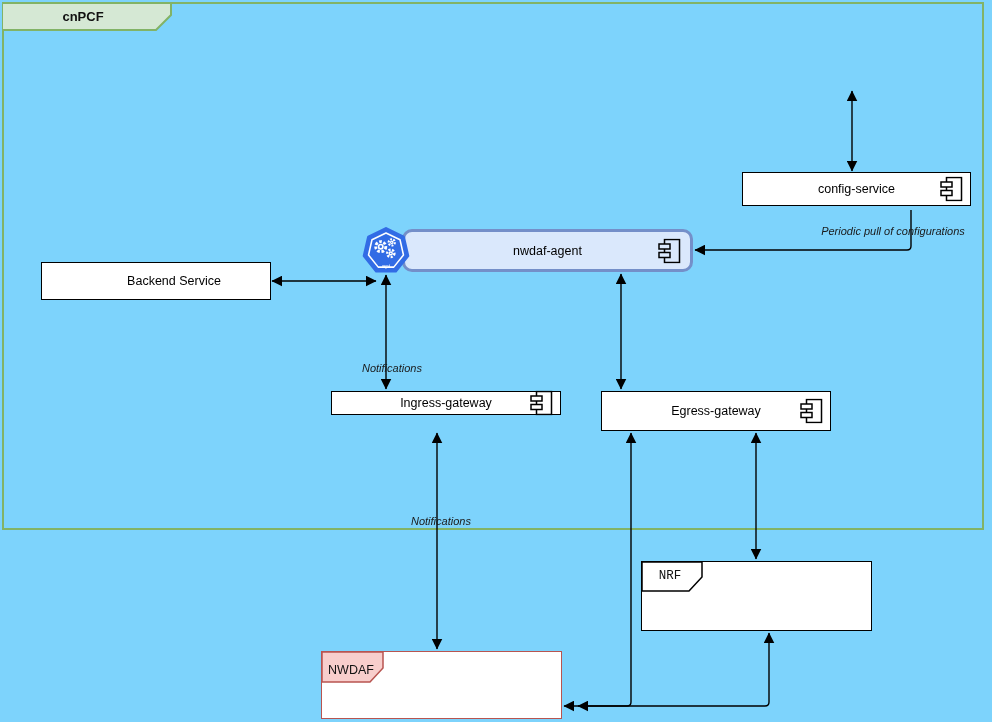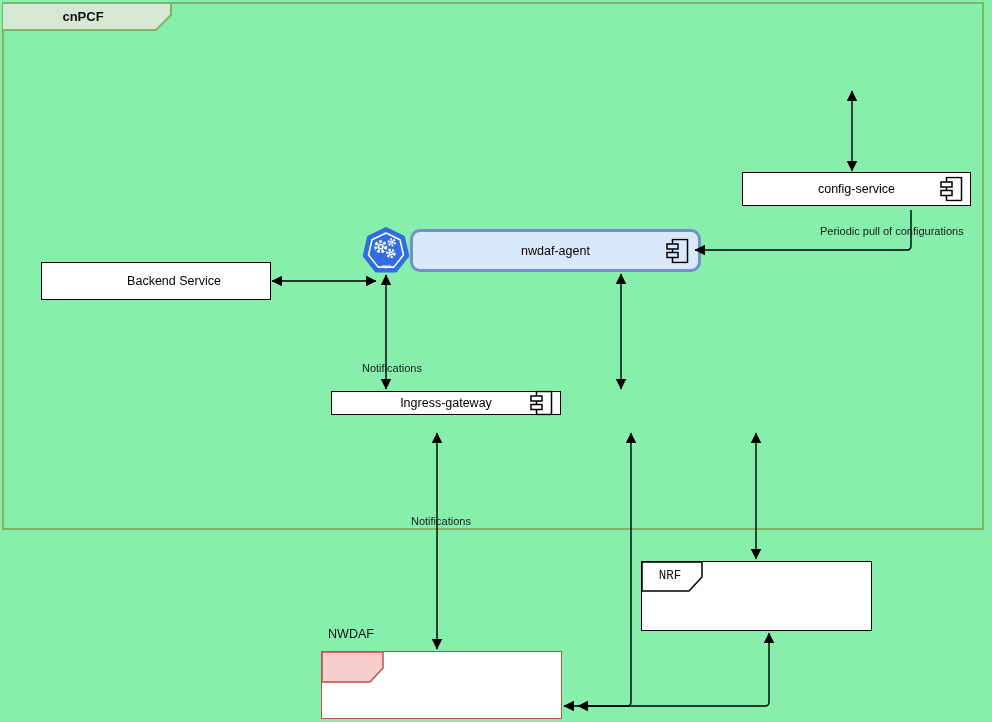--- a/index.html
+++ b/index.html
@@ -1,29 +1,29 @@
 <!DOCTYPE html>
 <html><head>
 <meta charset="utf-8">
 <style>
   html,body{margin:0;padding:0;background:#fff;}
-  .canvas{position:relative;width:992px;height:722px;background:#86efac;
+  .canvas{position:relative;width:992px;height:722px;background:#7dd3fc;
           font-family:"Liberation Sans", sans-serif;overflow:hidden;}
   .abs{position:absolute;}
   .node{position:absolute;box-sizing:border-box;border:1.5px solid #000;background:#fff;
         display:flex;align-items:center;justify-content:center;
         font-size:12.5px;color:#000;}
   .node .comp-icon{position:absolute;right:7px;top:50%;transform:translateY(-50%);}
   .agent{position:absolute;box-sizing:border-box;border:3px solid #748fc9;background:#dae8fc;
          border-radius:10px;display:flex;align-items:center;justify-content:center;
-         font-size:12.5px;color:#000;margin-left:8px;}
+         font-size:12.5px;color:#000;}
   .container-box{position:absolute;box-sizing:border-box;border:2px solid #82b366;background:transparent;}
   .tab-label{position:absolute;font-size:12.5px;color:#111;display:flex;align-items:center;justify-content:center;}
   .tab-label.bold{font-weight:bold;font-size:13px;}
-  .edge-label{position:absolute;font-size:11px;color:#1a1a1a;white-space:nowrap;text-align:left;}
+  .edge-label{position:absolute;font-size:11px;color:#1a1a1a;white-space:nowrap;text-align:center;font-style:italic;}
   svg{display:block;}
   .wires{position:absolute;left:0;top:0;pointer-events:none;}
 </style>
 </head>
 <body>
 
 <div class="canvas">
 
   <div class="container-box" style="left:2px;top:2px;width:982px;height:528px;"></div>
 
@@ -73,32 +73,40 @@
 
   <div class="node" style="left:331px;top:391px;width:230px;height:24px;">
     <span>Ingress-gateway</span>
     <svg class="comp-icon" width="23" height="25" viewBox="0 0 23 25">
       <rect x="6.5" y="1" width="15" height="23" fill="#fff" stroke="#000" stroke-width="1.5"></rect>
       <rect x="1" y="5.5" width="11" height="5" fill="#fff" stroke="#000" stroke-width="1.5"></rect>
       <rect x="1" y="14" width="11" height="5" fill="#fff" stroke="#000" stroke-width="1.5"></rect>
     </svg>
   </div>
 
+  <div class="node" style="left:601px;top:391px;width:230px;height:40px;">
+    <span>Egress-gateway</span>
+    <svg class="comp-icon" width="23" height="25" viewBox="0 0 23 25">
+      <rect x="6.5" y="1" width="15" height="23" fill="#fff" stroke="#000" stroke-width="1.5"></rect>
+      <rect x="1" y="5.5" width="11" height="5" fill="#fff" stroke="#000" stroke-width="1.5"></rect>
+      <rect x="1" y="14" width="11" height="5" fill="#fff" stroke="#000" stroke-width="1.5"></rect>
+    </svg>
+  </div>
 
   <div class="node" style="left:641px;top:561px;width:231px;height:70px;background:#fff;"></div>
   <svg class="abs" style="left:641px;top:561px;" width="66" height="33" viewBox="0 0 66 33">
     <polygon points="1,1 61,1 61,16 48,30 1,30" fill="#ffffff" stroke="#000000" stroke-width="1.5"></polygon>
   </svg>
   <div class="tab-label" style="left:642px;top:562px;width:56px;height:27px;font-family:Liberation Mono, monospace;">NRF</div>
 
   <div class="node" style="left:321px;top:651px;width:241px;height:68px;border-color:#b85450;background:#fff;"></div>
   <svg class="abs" style="left:321px;top:651px;" width="66" height="34" viewBox="0 0 66 34">
     <polygon points="1,1 62,1 62,17 49,31 1,31" fill="#f8cecc" stroke="#b85450" stroke-width="1.5"></polygon>
   </svg>
-  <div class="tab-label" style="left:322px;top:616px;width:58px;height:36px;">NWDAF</div>
+  <div class="tab-label" style="left:322px;top:652px;width:58px;height:36px;">NWDAF</div>
 
   <svg class="wires" width="992" height="722" viewBox="0 0 992 722">
     <defs>
       <marker id="arr" viewBox="0 0 10 10" refX="9.5" refY="5" markerWidth="11" markerHeight="11" markerUnits="userSpaceOnUse" orient="auto-start-reverse">
         <path d="M0,0 L10,5 L0,10 Z" fill="#000"></path>
       </marker>
     </defs>
     <g stroke="#000" stroke-width="1.4" fill="none">
       <path d="M852,91 L852,171" marker-start="url(#arr)" marker-end="url(#arr)"></path>
       <path d="M911,210 L911,246 Q911,250 907,250 L695,250" marker-end="url(#arr)"></path>

